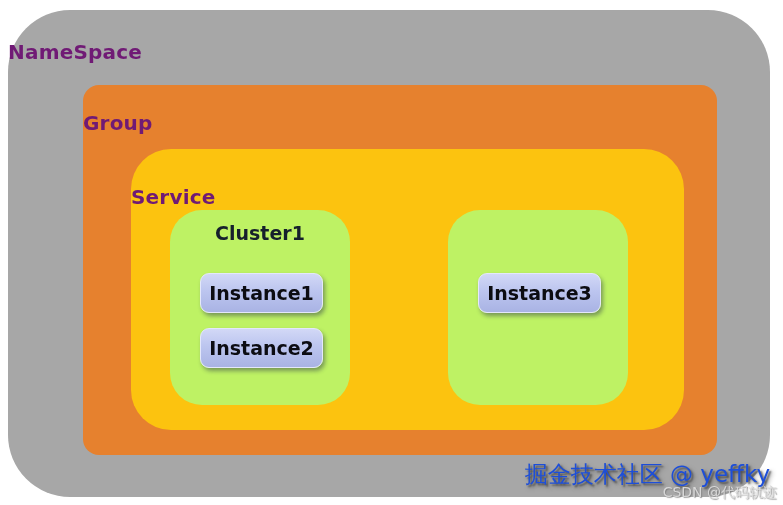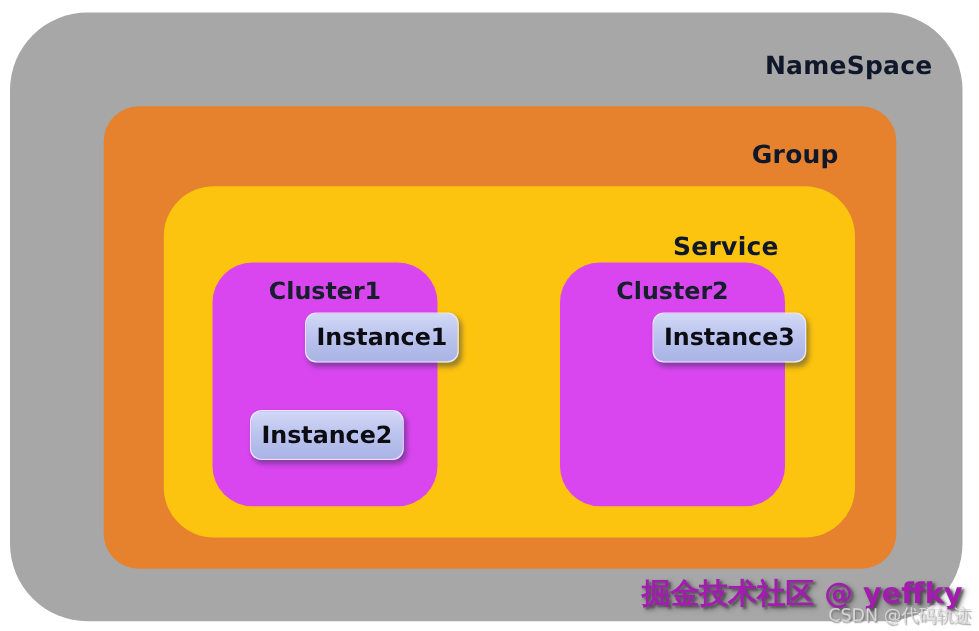--- a/index.html
+++ b/index.html
@@ -21,46 +21,46 @@
     left: 8px; top: 10px;
     width: 762px; height: 487px;
     background: #a7a7a7;
     border-radius: 62px;
   }
   .group-box {
     position: absolute;
     left: 75px; top: 75px;   
     width: 634px; height: 370px;
     background: #e6812e;
-    border-radius: 28px;
+    border-radius: 16px;
   }
   .service-box {
     position: absolute;
     left: 48px; top: 64px;   
     width: 553px; height: 281px;
     background: #fcc30f;
     border-radius: 40px;
   }
   .cluster-box {
     position: absolute;
     top: 61px;               
     width: 180px; height: 195px;
-    background: #d946ef;
+    background: #bef264;
     border-radius: 32px;
   }
   .cluster-1 { left: 39px; }   
   .cluster-2 { left: 317px; }  
 
   
   .layer-title {
     position: absolute;
-    text-align: right;
+    text-align: left;
     font-size: 20px;
     font-weight: 600;
-    color: #0f172a;
+    color: #701a75;
     letter-spacing: 0.2px;
     white-space: nowrap;
   }
   .ns-title      { left: 0; width: 738px; top: 30px; }
   .group-title   { left: 0; width: 588px; top: 26px; }
   .service-title { left: 0; width: 492px; top: 16px; margin-top: 20px; }
   .cluster-title {
     position: absolute;
     left: 0; right: 0;
     top: 12px;
@@ -82,31 +82,31 @@
     box-shadow: 2px 3px 4px rgba(35, 45, 70, 0.45);
     box-sizing: border-box;
     display: flex;
     align-items: center;
     justify-content: center;
     font-size: 19px;
     font-weight: 600;
     color: #0c0c12;
     white-space: nowrap;
   }
-  .instance-top    { top: 40px; margin-left: 44px; }
+  .instance-top    { top: 63px; }
   .instance-bottom { top: 118px; }
 
   
   .wm-primary {
     position: absolute;
     right: 13px;
     bottom: 15px;
     font-size: 23px;
-    font-weight: bold;
-    color: #a21caf;
+    font-weight: normal;
+    color: #1d4ed8;
     text-shadow: 2px 2px 2px rgba(70, 70, 70, 0.85), 3px 3px 4px rgba(70, 70, 70, 0.5);
     white-space: nowrap;
   }
   .wm-secondary {
     position: absolute;
     right: 6px;
     bottom: 3px;
     font-size: 14px;
     color: rgba(218, 218, 218, 0.95);
     text-shadow: 1px 1px 1px rgba(110, 110, 110, 0.65);
@@ -128,21 +128,20 @@
       <div class="service-box">
         <div class="layer-title service-title">Service</div>
 
         <div class="cluster-box cluster-1">
           <div class="cluster-title">Cluster1</div>
           <div class="instance instance-top">Instance1</div>
           <div class="instance instance-bottom">Instance2</div>
         </div>
 
         <div class="cluster-box cluster-2">
-          <div class="cluster-title">Cluster2</div>
           <div class="instance instance-top">Instance3</div>
         </div>
 
       </div>
     </div>
   </div>
 
   <div class="wm-primary">掘金技术社区 @ yeffky</div>
   <div class="wm-secondary">CSDN @代码轨迹</div>
 

